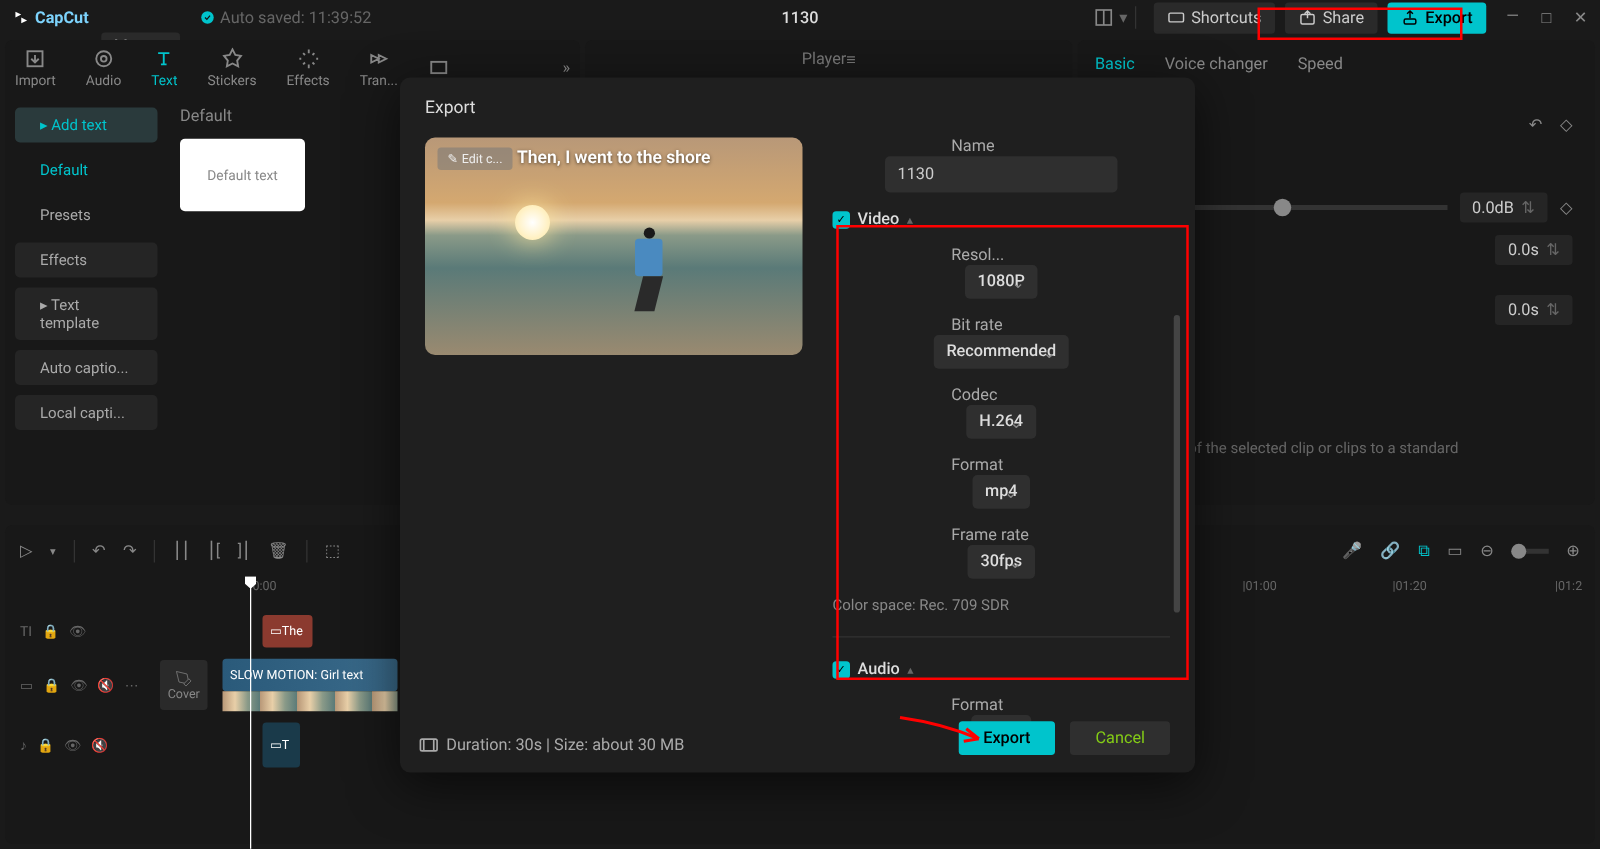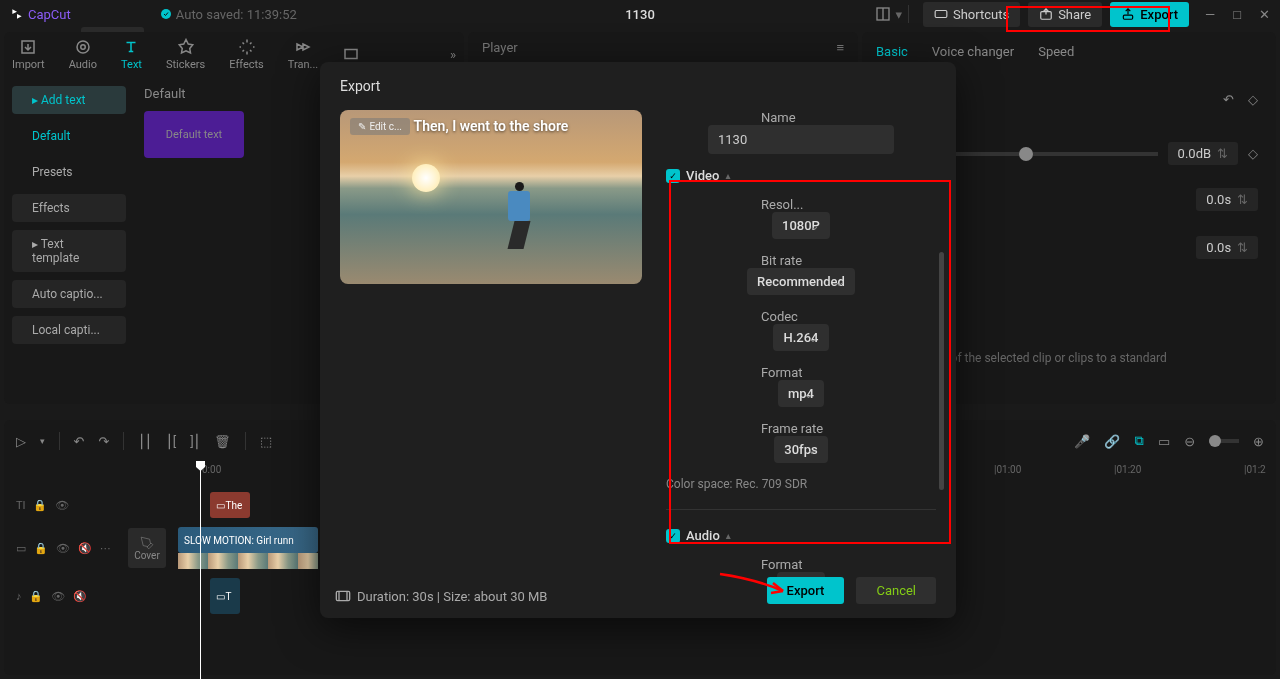--- a/index.html
+++ b/index.html
@@ -1,18 +1,18 @@
 <!DOCTYPE html>
 <html><head>
 <meta charset="utf-8">
 <style>
 * { margin:0; padding:0; box-sizing:border-box; font-family:-apple-system,BlinkMacSystemFont,"Segoe UI",Roboto,sans-serif; }
 body { background:#1a1a1a; color:#ccc; width:1280px; height:679px; overflow:hidden; position:relative; font-size:13px; }
 .topbar { height:28px; display:flex; align-items:center; padding:0 10px; background:#1a1a1a; gap:10px; }
-.logo { font-weight:normal; color:#8b5cf6; display:flex; align-items:center; gap:4px; }
+.logo { font-weight:bold; color:#7dd3fc; display:flex; align-items:center; gap:4px; }
 .menu-btn { background:#2a2a2a; padding:3px 10px; border-radius:3px; color:#aaa; display:flex; align-items:center; gap:4px;margin-top:46px; }
 .autosave { color:#666; display:flex; align-items:center; gap:4px; margin-left:6px; }
 .svg-check { width:12px; height:12px; }
 .title-center { position:absolute; left:50%; transform:translateX(-50%); color:#ddd; font-weight:500; }
 .topright { margin-left:auto; display:flex; align-items:center; gap:0; }
 .tr-btn { background:#2a2a2a; padding:5px 11px; color:#ccc; display:flex; align-items:center; gap:5px; border-radius:3px; margin-left:8px; }
 .tr-sep { width:1px; height:18px; background:#333; margin:0 6px; }
 .export-btn { background:#00c4cc; color:#000; font-weight:500; }
 .wincontrols { display:flex; gap:18px; margin-left:16px; color:#888; }
 .highlight-box { position:absolute; border:2px solid #ff0000; pointer-events:none; }
@@ -21,21 +21,21 @@
 .topicons { display:flex; padding:4px 8px; gap:24px; height:44px; align-items:center; }
 .ticon { display:flex; flex-direction:column; align-items:center; gap:2px; color:#888; font-size:11px; }
 .ticon.active { color:#00c4cc; }
 .ticon svg { width:18px; height:18px; }
 .sidebar { width:130px; padding:10px 8px; display:flex; flex-direction:column; gap:8px; }
 .sbitem { padding:7px 20px; color:#aaa; border-radius:4px; font-size:12px; }
 .sbitem.active { background:#2a3a3c; color:#00c4cc; }
 .sbitem.bg { background:#252525; }
 .content-area { flex:1; padding:10px; }
 .default-label { color:#888; margin-bottom:10px; }
-.thumb { width:100px; height:47px; background:#4c1d95; display:flex; align-items:center; justify-content:center; color:#888; font-size:11px; border-radius:4px; }
+.thumb { width:100px; height:58px; background:#ffffff; display:flex; align-items:center; justify-content:center; color:#888; font-size:11px; border-radius:4px; }
 .middle { width:390px; background:#181818; margin:4px 0; border-radius:6px; padding:8px 14px; }
 .rightpanel { flex:1; background:#181818; margin:4px; border-radius:6px; padding:8px 14px; position:relative; }
 .rtabs { display:flex; gap:24px; padding:4px 0; color:#888; font-size:13px; }
 .rtabs .active { color:#00c4cc; }
 .valuebox { background:#252525; padding:4px 10px; border-radius:3px; display:flex; align-items:center; gap:6px; }
 .loudness-text { position:absolute; top:298px; left:18px; right:18px; }
 .ltitle { color:#ccc; margin-bottom:6px; }
 .ldesc { color:#666; font-size:12px; }
 .bottom { position:absolute; top:420px; left:0; right:0; bottom:0; background:#181818; margin:0 4px 4px; border-radius:6px; padding:6px 12px; }
 .btoolbar { display:flex; align-items:center; gap:14px; color:#888; height:30px; }
@@ -205,36 +205,36 @@
         <div class="sbitem bg">Auto captio...</div>
         <div class="sbitem bg">Local capti...</div>
       </div>
       <div class="content-area">
         <div class="default-label">Default</div>
         <div class="thumb">Default text</div>
       </div>
     </div>
   </div>
   <div class="middle">
-    <div style="display:flex;justify-content:space-between;color:#777">
+    <div style="display:flex;justify-content:center;color:#777">
       <span>Player</span>
       <span>≡</span>
     </div>
   </div>
   <div class="rightpanel">
     <div class="rtabs">
       <span class="active">Basic</span>
       <span>Voice changer</span>
       <span>Speed</span>
     </div>
     <div style="position:absolute;top:60px;right:18px;display:flex;gap:14px;color:#888">
       <span>↶</span>
       <span>◇</span>
     </div>
-    <div style="position:absolute;top:110px;left:18px;right:18px;display:flex;align-items:center;gap:10px">
+    <div style="position:absolute;top:122px;left:18px;right:18px;display:flex;align-items:center;gap:10px">
       <div style="flex:1;height:4px;background:#333;position:relative">
           <div style="position:absolute;left:50%;top:-5px;width:14px;height:14px;background:#888;border-radius:50%"></div>
         </div>
       <div class="valuebox">
           <span>0.0dB</span>
           <span style="color:#666">⇅</span>
         </div>
       <span style="color:#888">◇</span>
     </div>
     <div style="position:absolute;top:156px;right:18px;display:flex;gap:8px;align-items:center">
@@ -307,21 +307,21 @@
           <span>🔇</span>
           <span>⋯</span>
         </div>
       <div class="clip cover">
           <svg width="14" height="14" viewBox="0 0 24 24" fill="none" stroke="#888">
             <path d="M12 19l7-7 3 3-7 7-3-3z M18 13l-1.5-7.5L2 2l3.5 14.5L13 18"></path>
           </svg>
           <span>Cover</span>
         </div>
       <div style="display:flex;flex-direction:column">
-        <div class="clip video">SLOW MOTION: Girl runn</div>
+        <div class="clip video">SLOW MOTION: Girl text</div>
         <div style="height:16px;width:140px;background:repeating-linear-gradient(90deg,#b89878 0,#e8cfa8 10px,#8a9a88 20px,#5a7a78 30px)"></div>
       </div>
     </div>
     <div class="track" style="height:40px">
       <div class="trackicons">
           <span>♪</span>
           <span>🔒</span>
           <span>👁</span>
           <span>🔇</span>
         </div>

